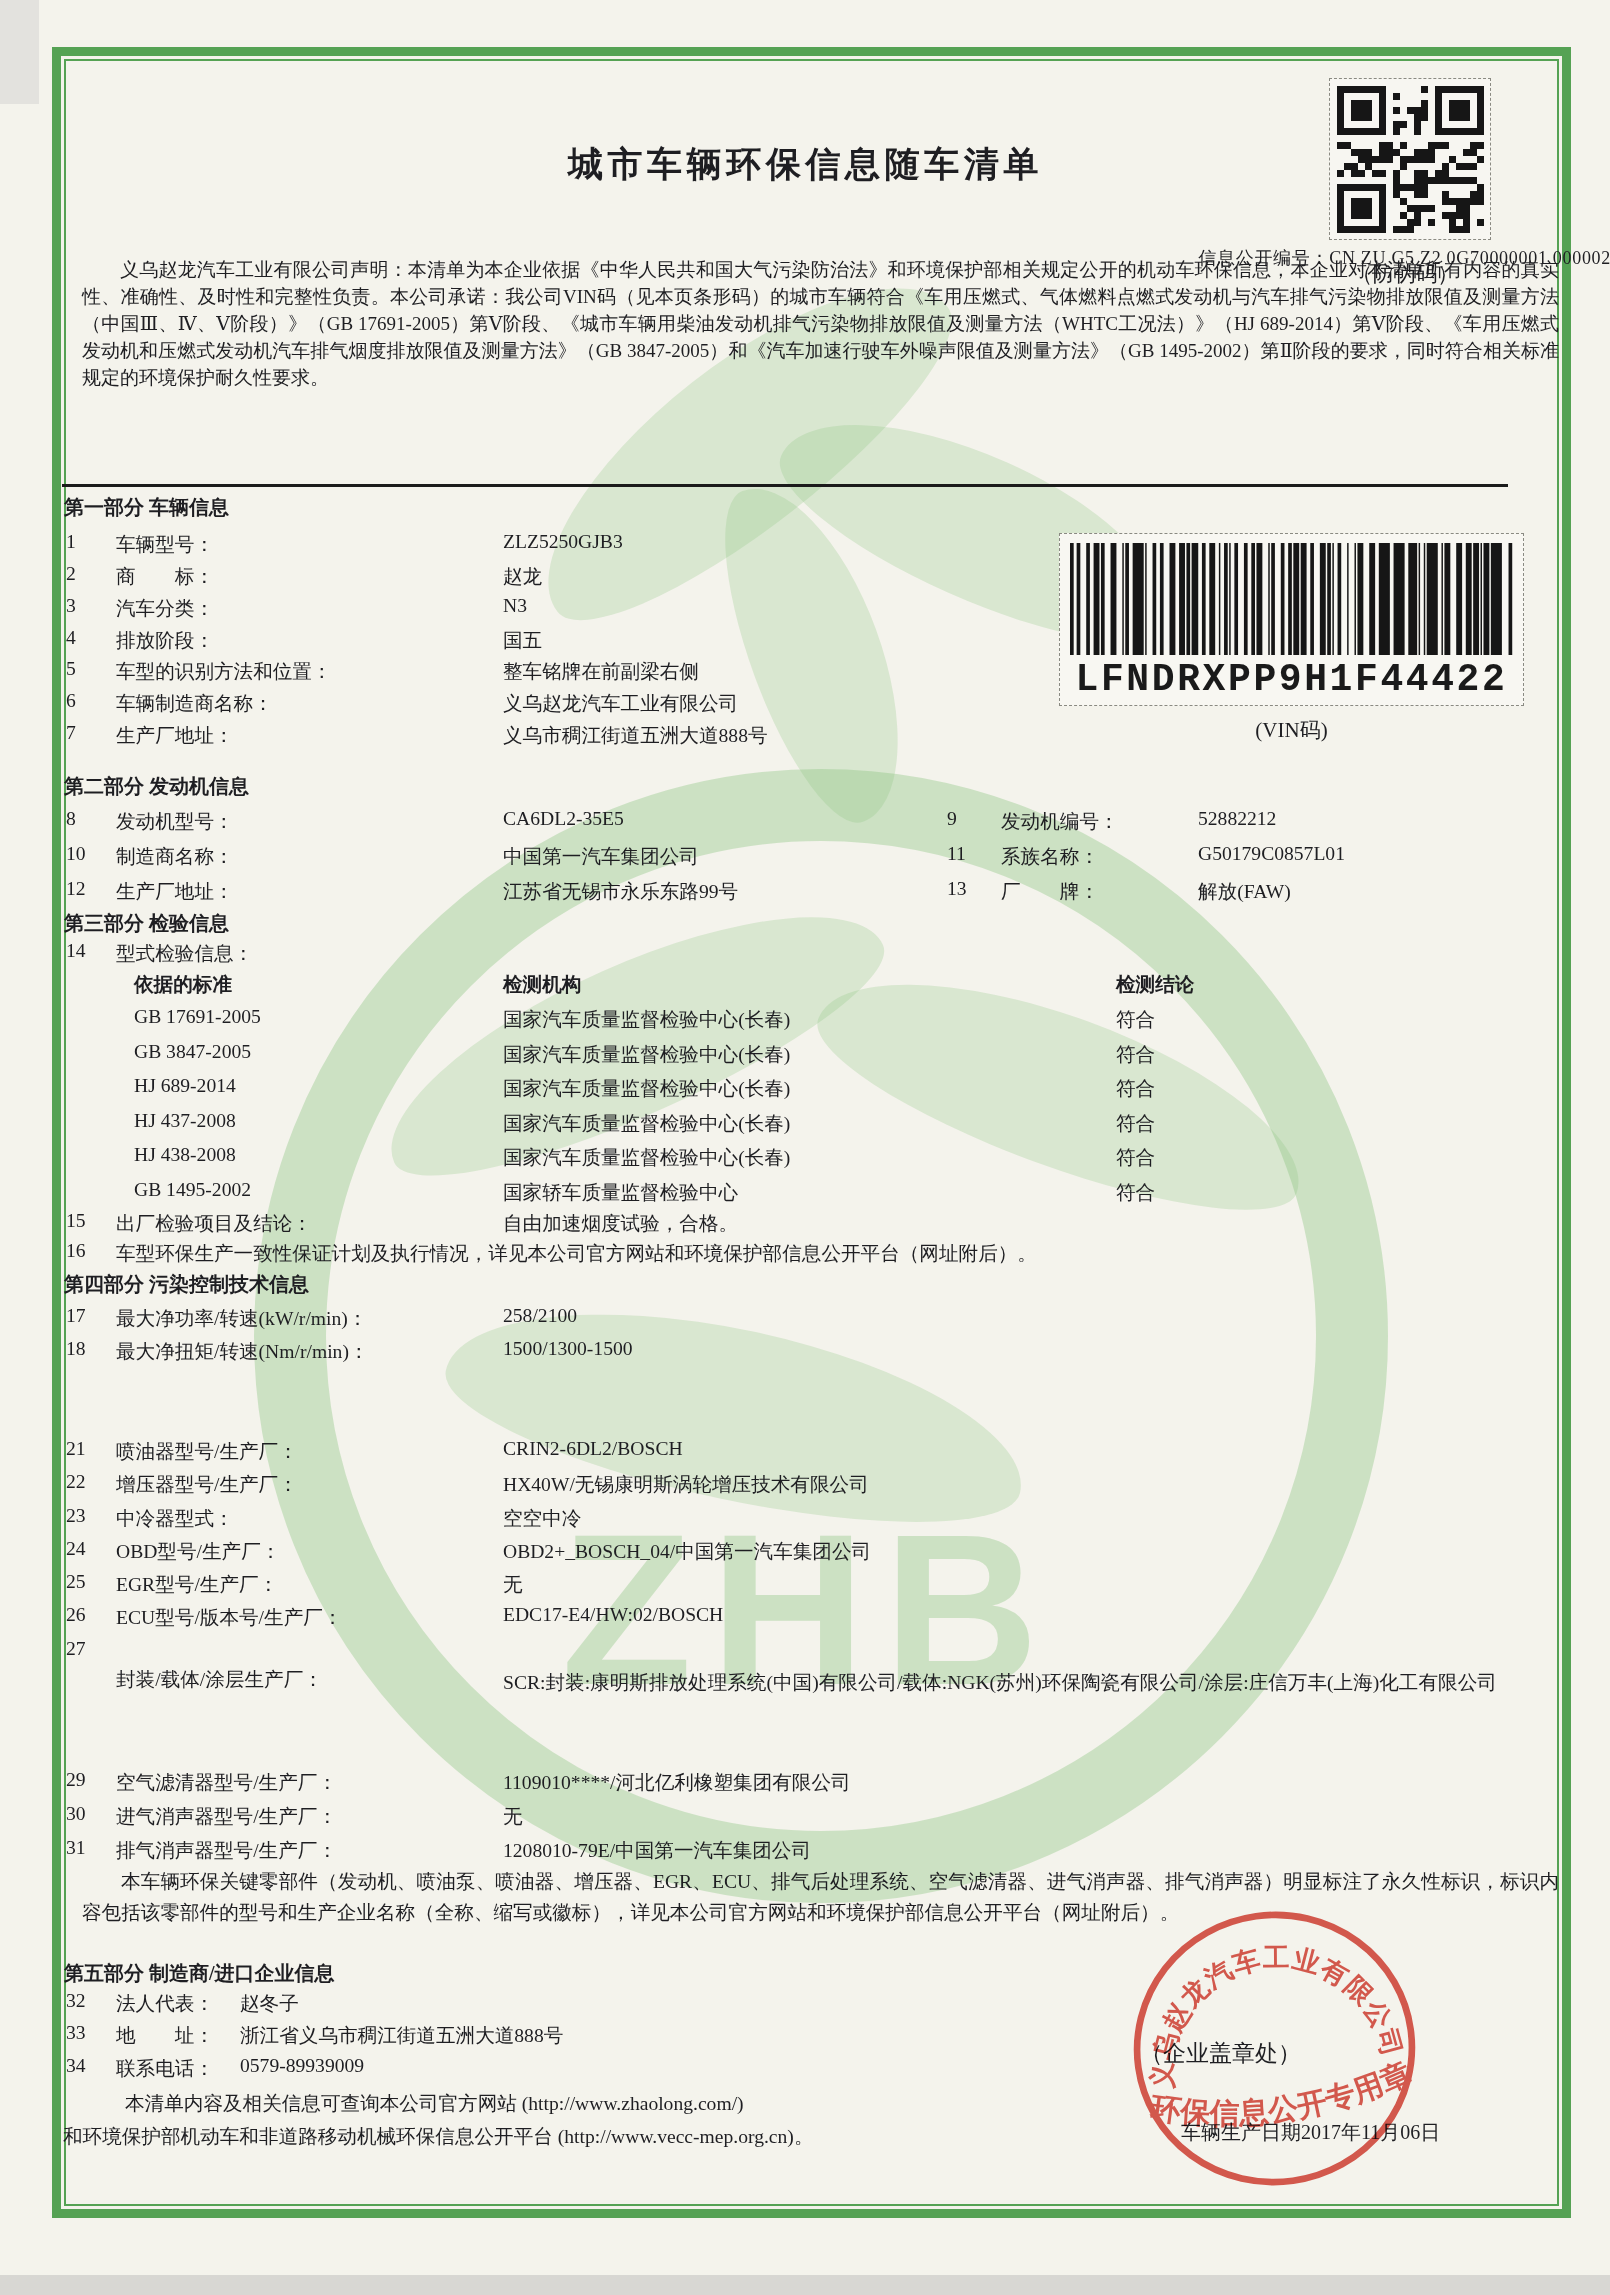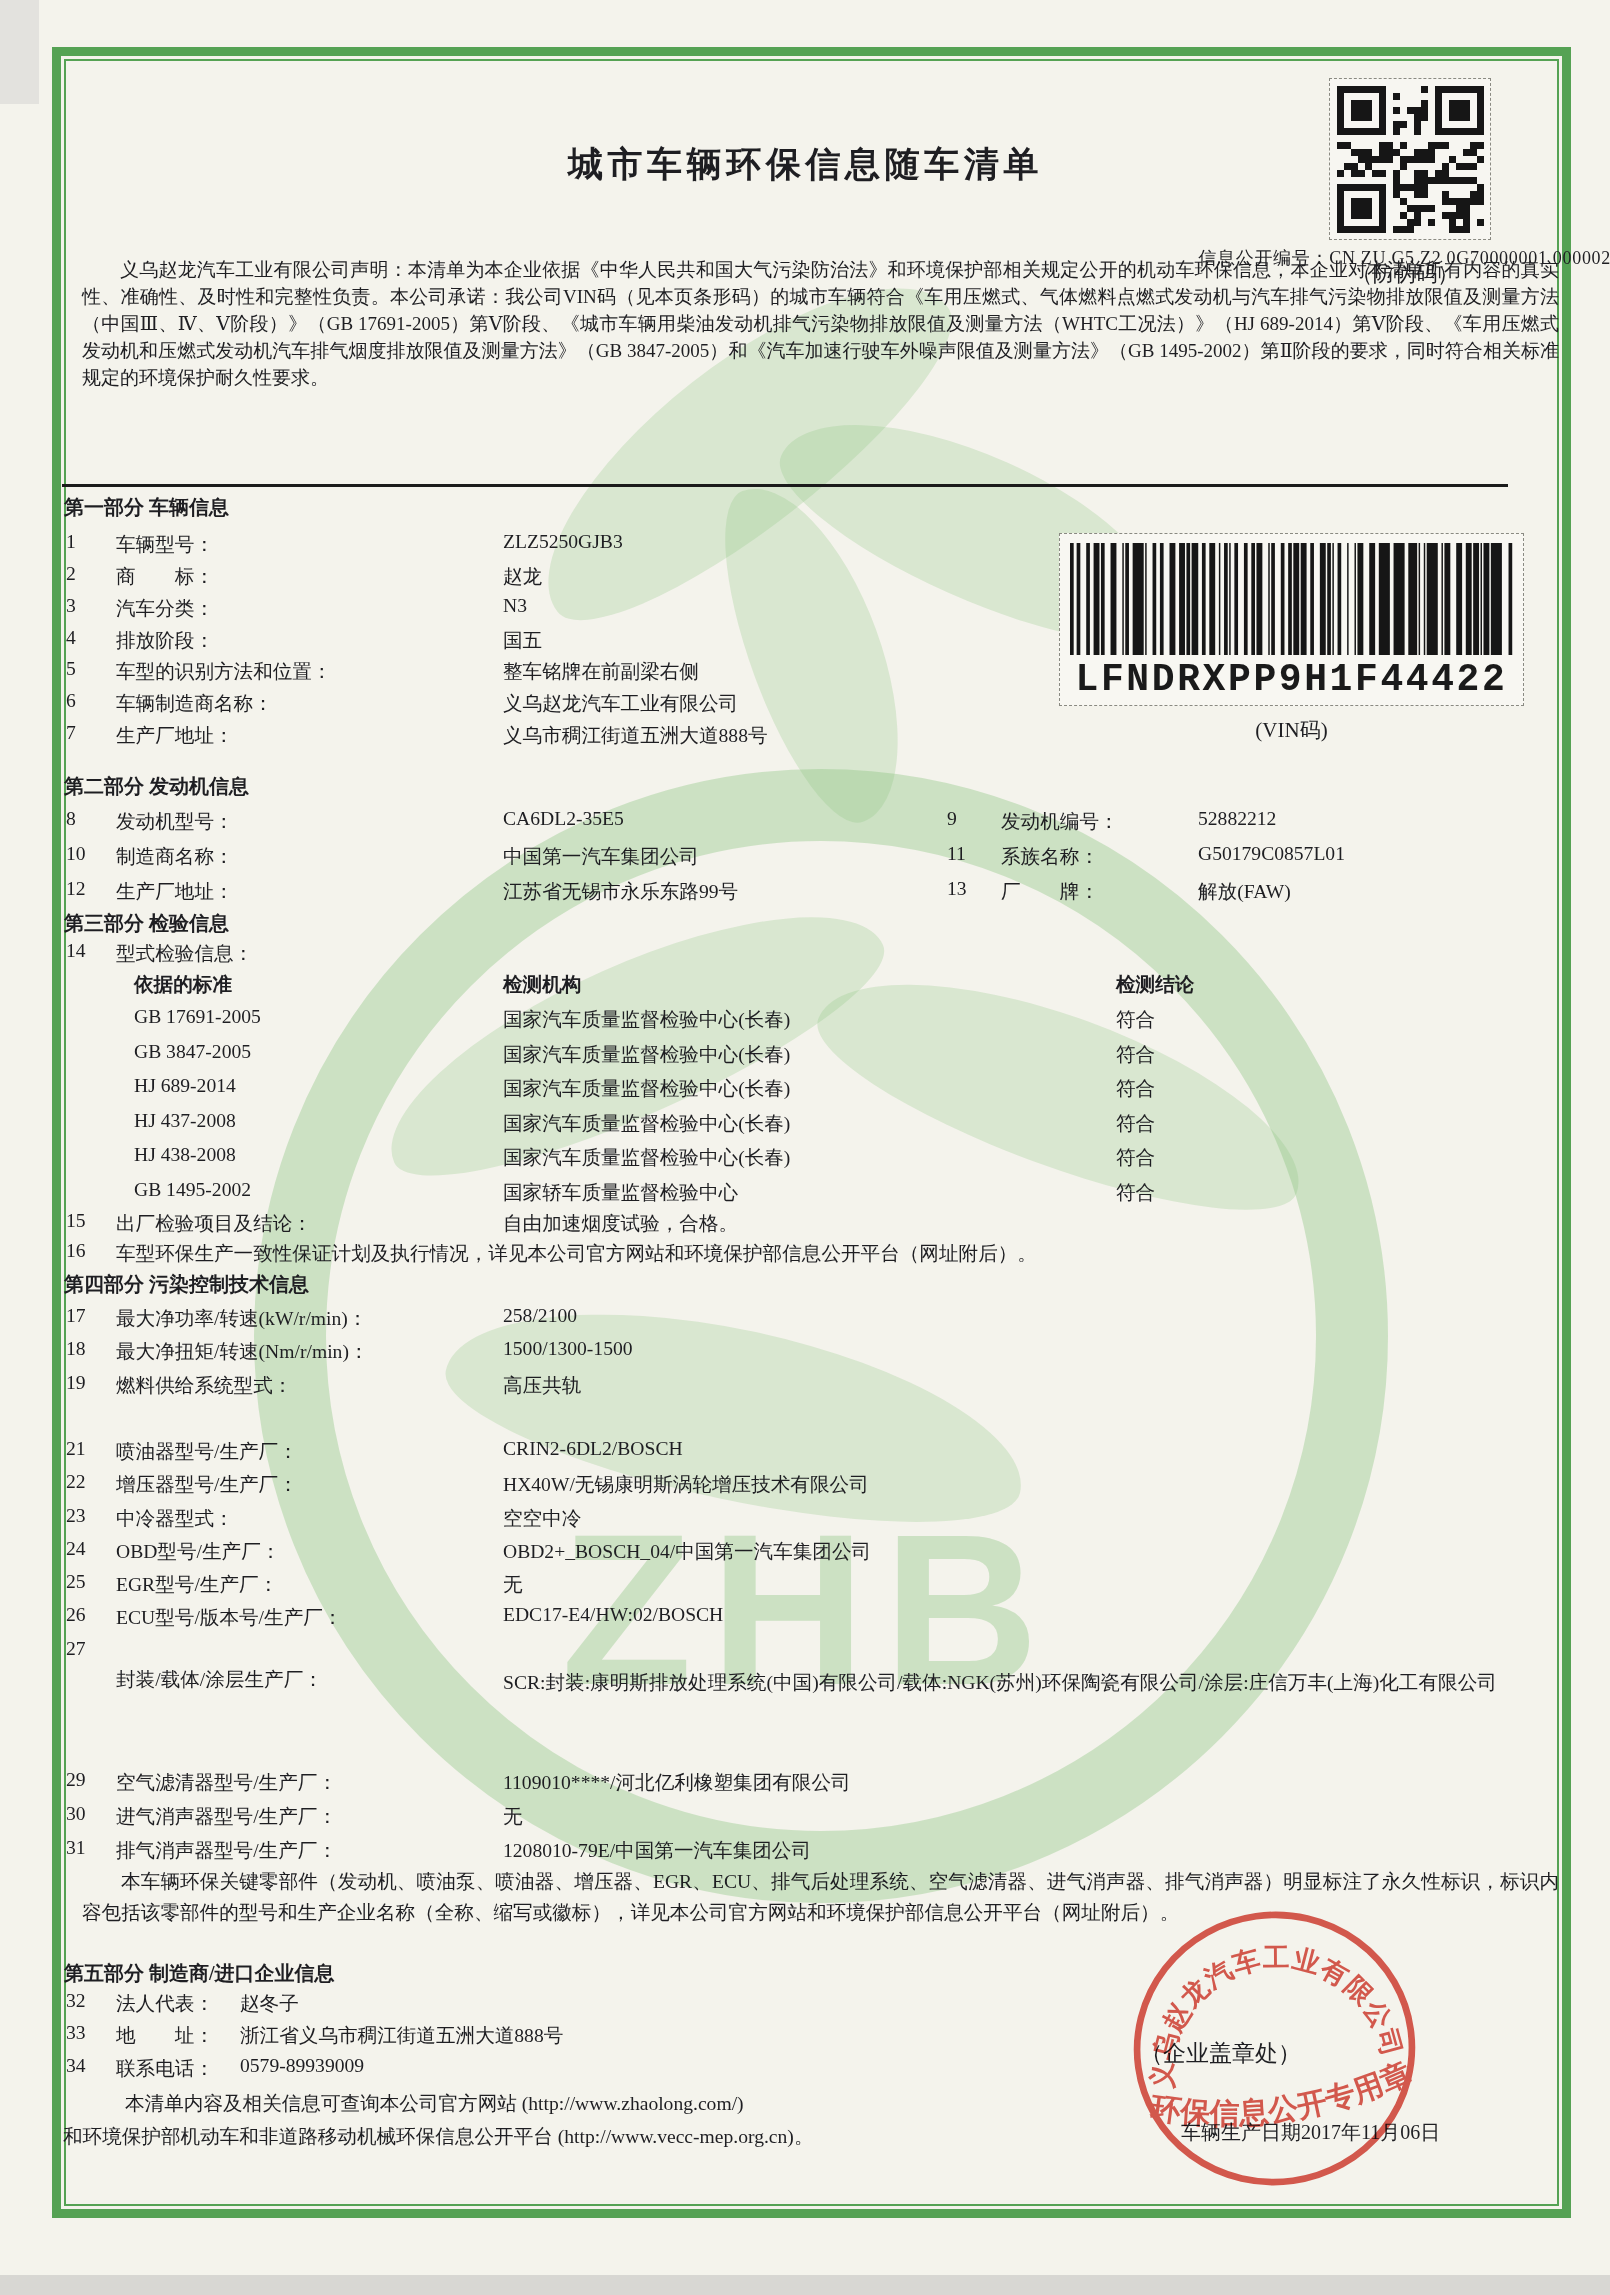--- a/index.html
+++ b/index.html
@@ -408,25 +408,20 @@
     <div class="row" style="top:1305px">
         <span class="no">17</span>
         <span class="lbl">最大净功率/转速(kW/r/min)：</span>
         <span class="val">258/2100</span>
       </div>
     <div class="row" style="top:1338px">
         <span class="no">18</span>
         <span class="lbl">最大净扭矩/转速(Nm/r/min)：</span>
         <span class="val">1500/1300-1500</span>
       </div>
-    <div class="row" style="top:1372px">
-        <span class="no">19</span>
-        <span class="lbl">燃料供给系统型式：</span>
-        <span class="val">高压共轨</span>
-      </div>
     <div class="row" style="top:1438px">
         <span class="no">21</span>
         <span class="lbl">喷油器型号/生产厂：</span>
         <span class="val">CRIN2-6DL2/BOSCH</span>
       </div>
     <div class="row" style="top:1471px">
         <span class="no">22</span>
         <span class="lbl">增压器型号/生产厂：</span>
         <span class="val">HX40W/无锡康明斯涡轮增压技术有限公司</span>
       </div>

